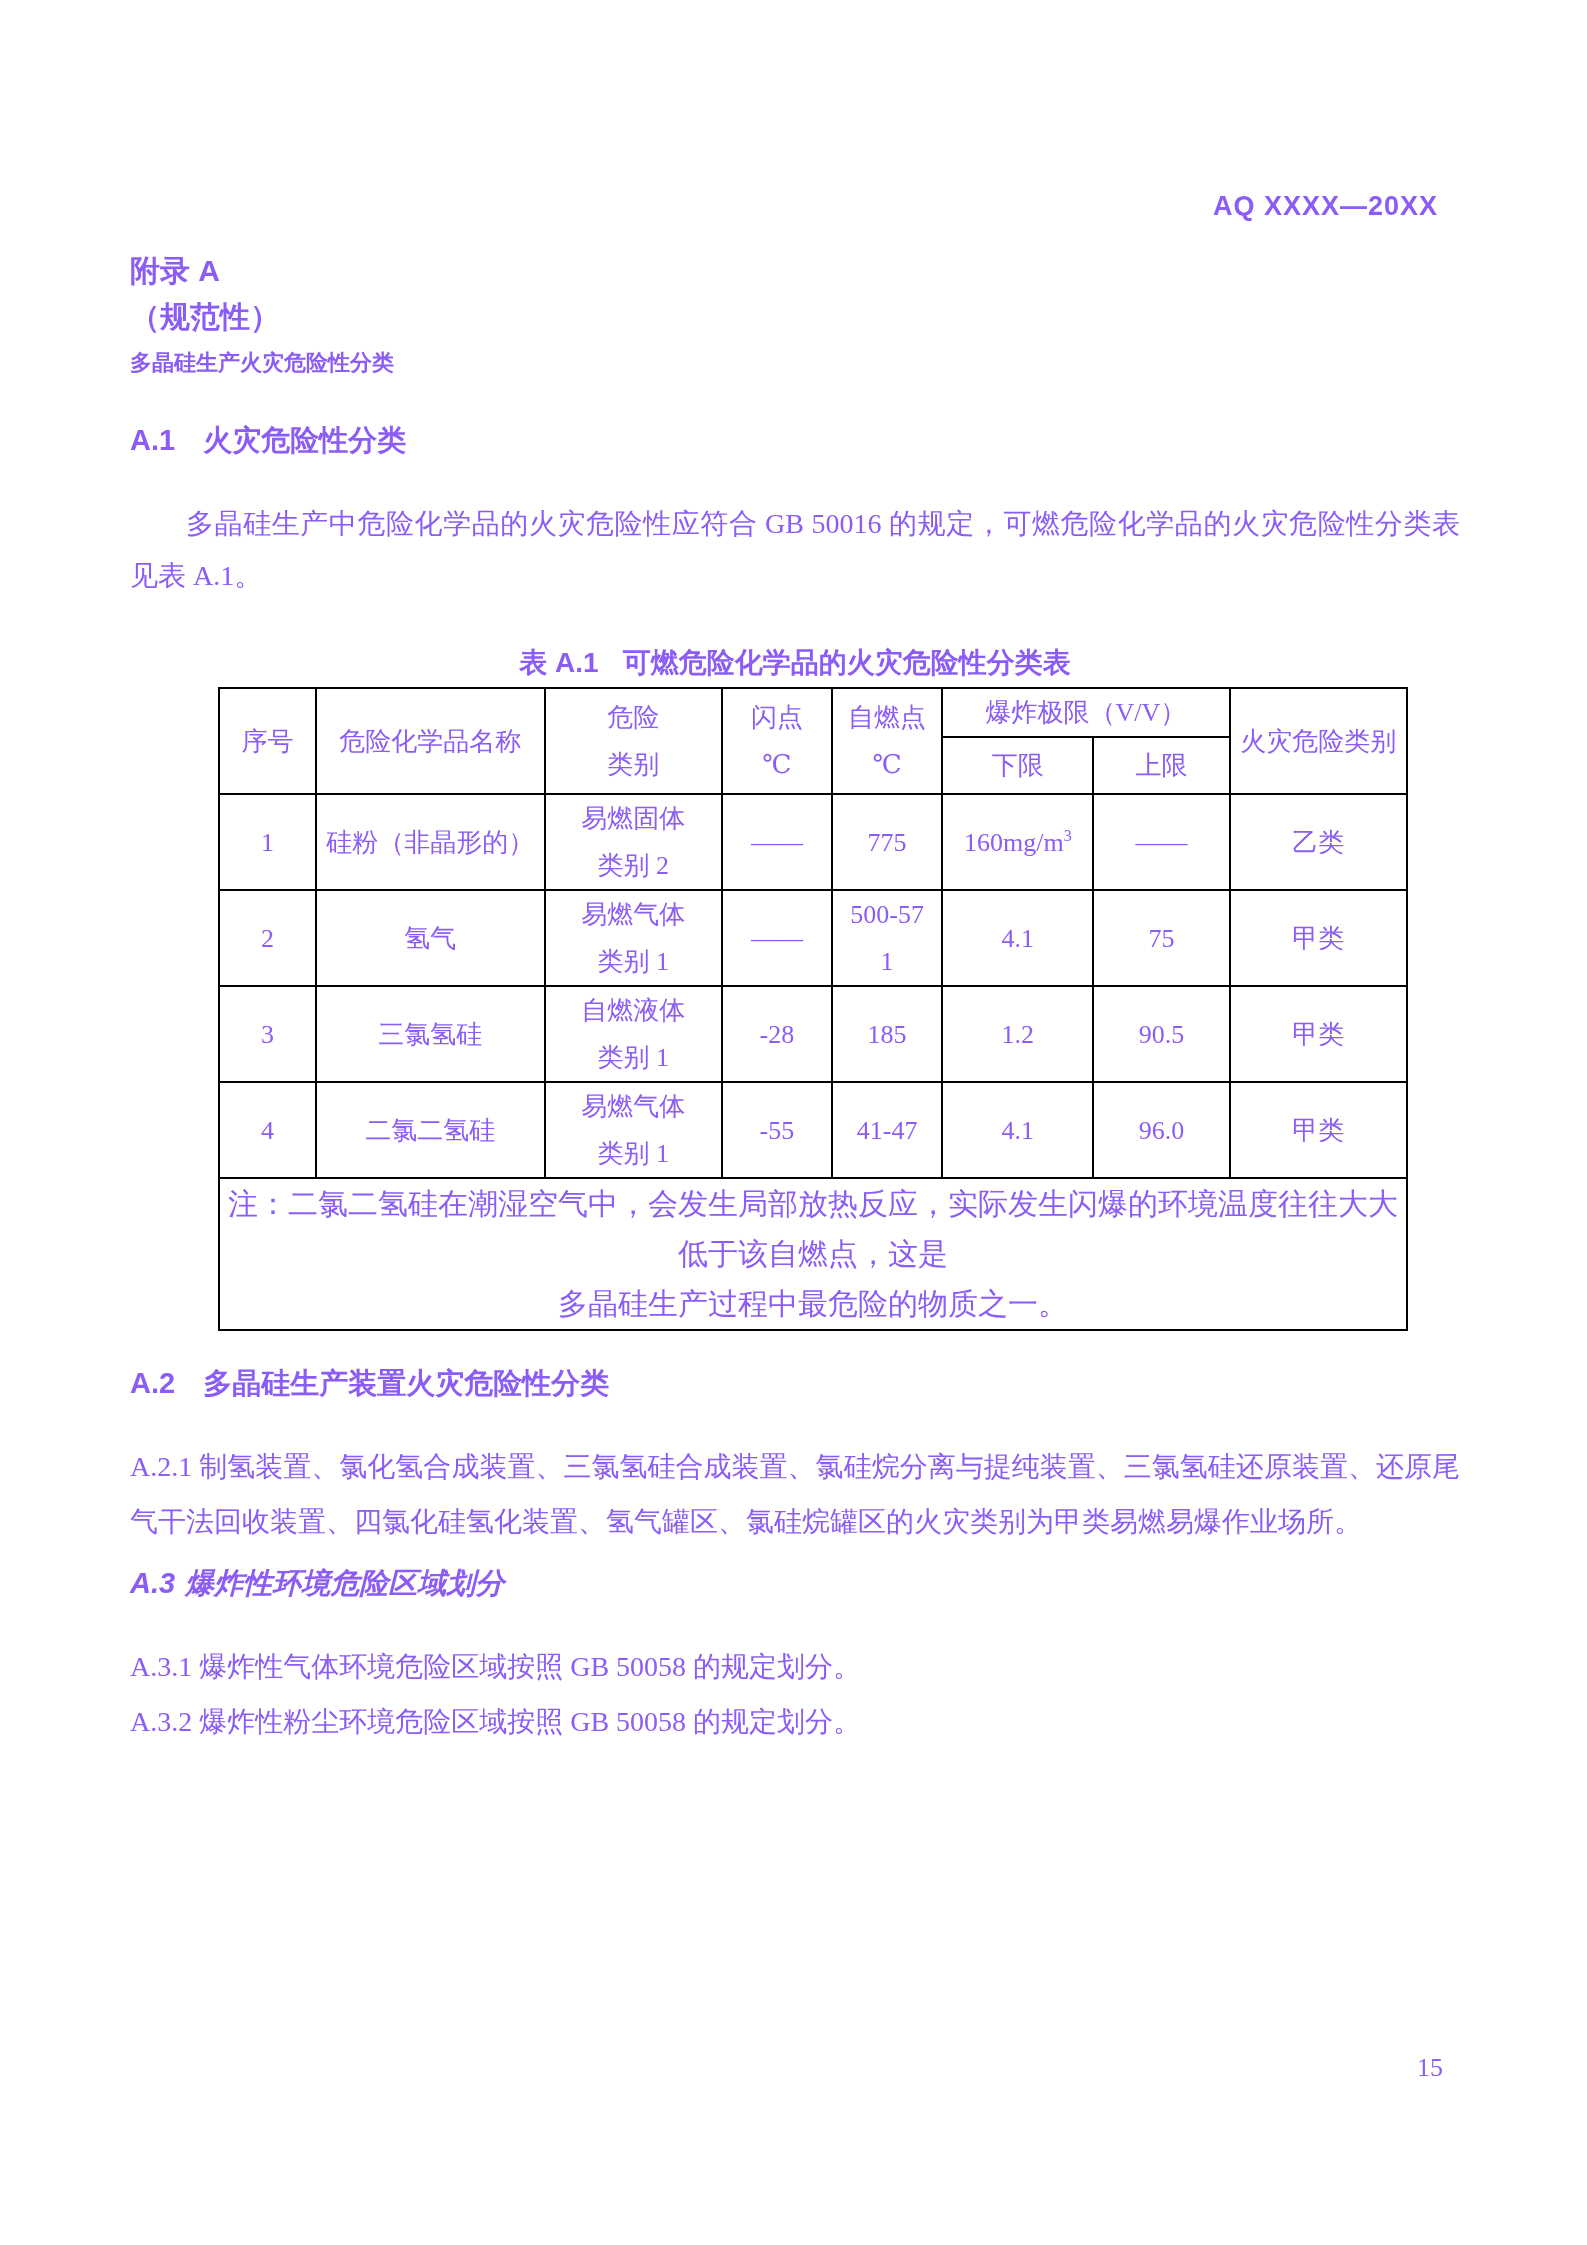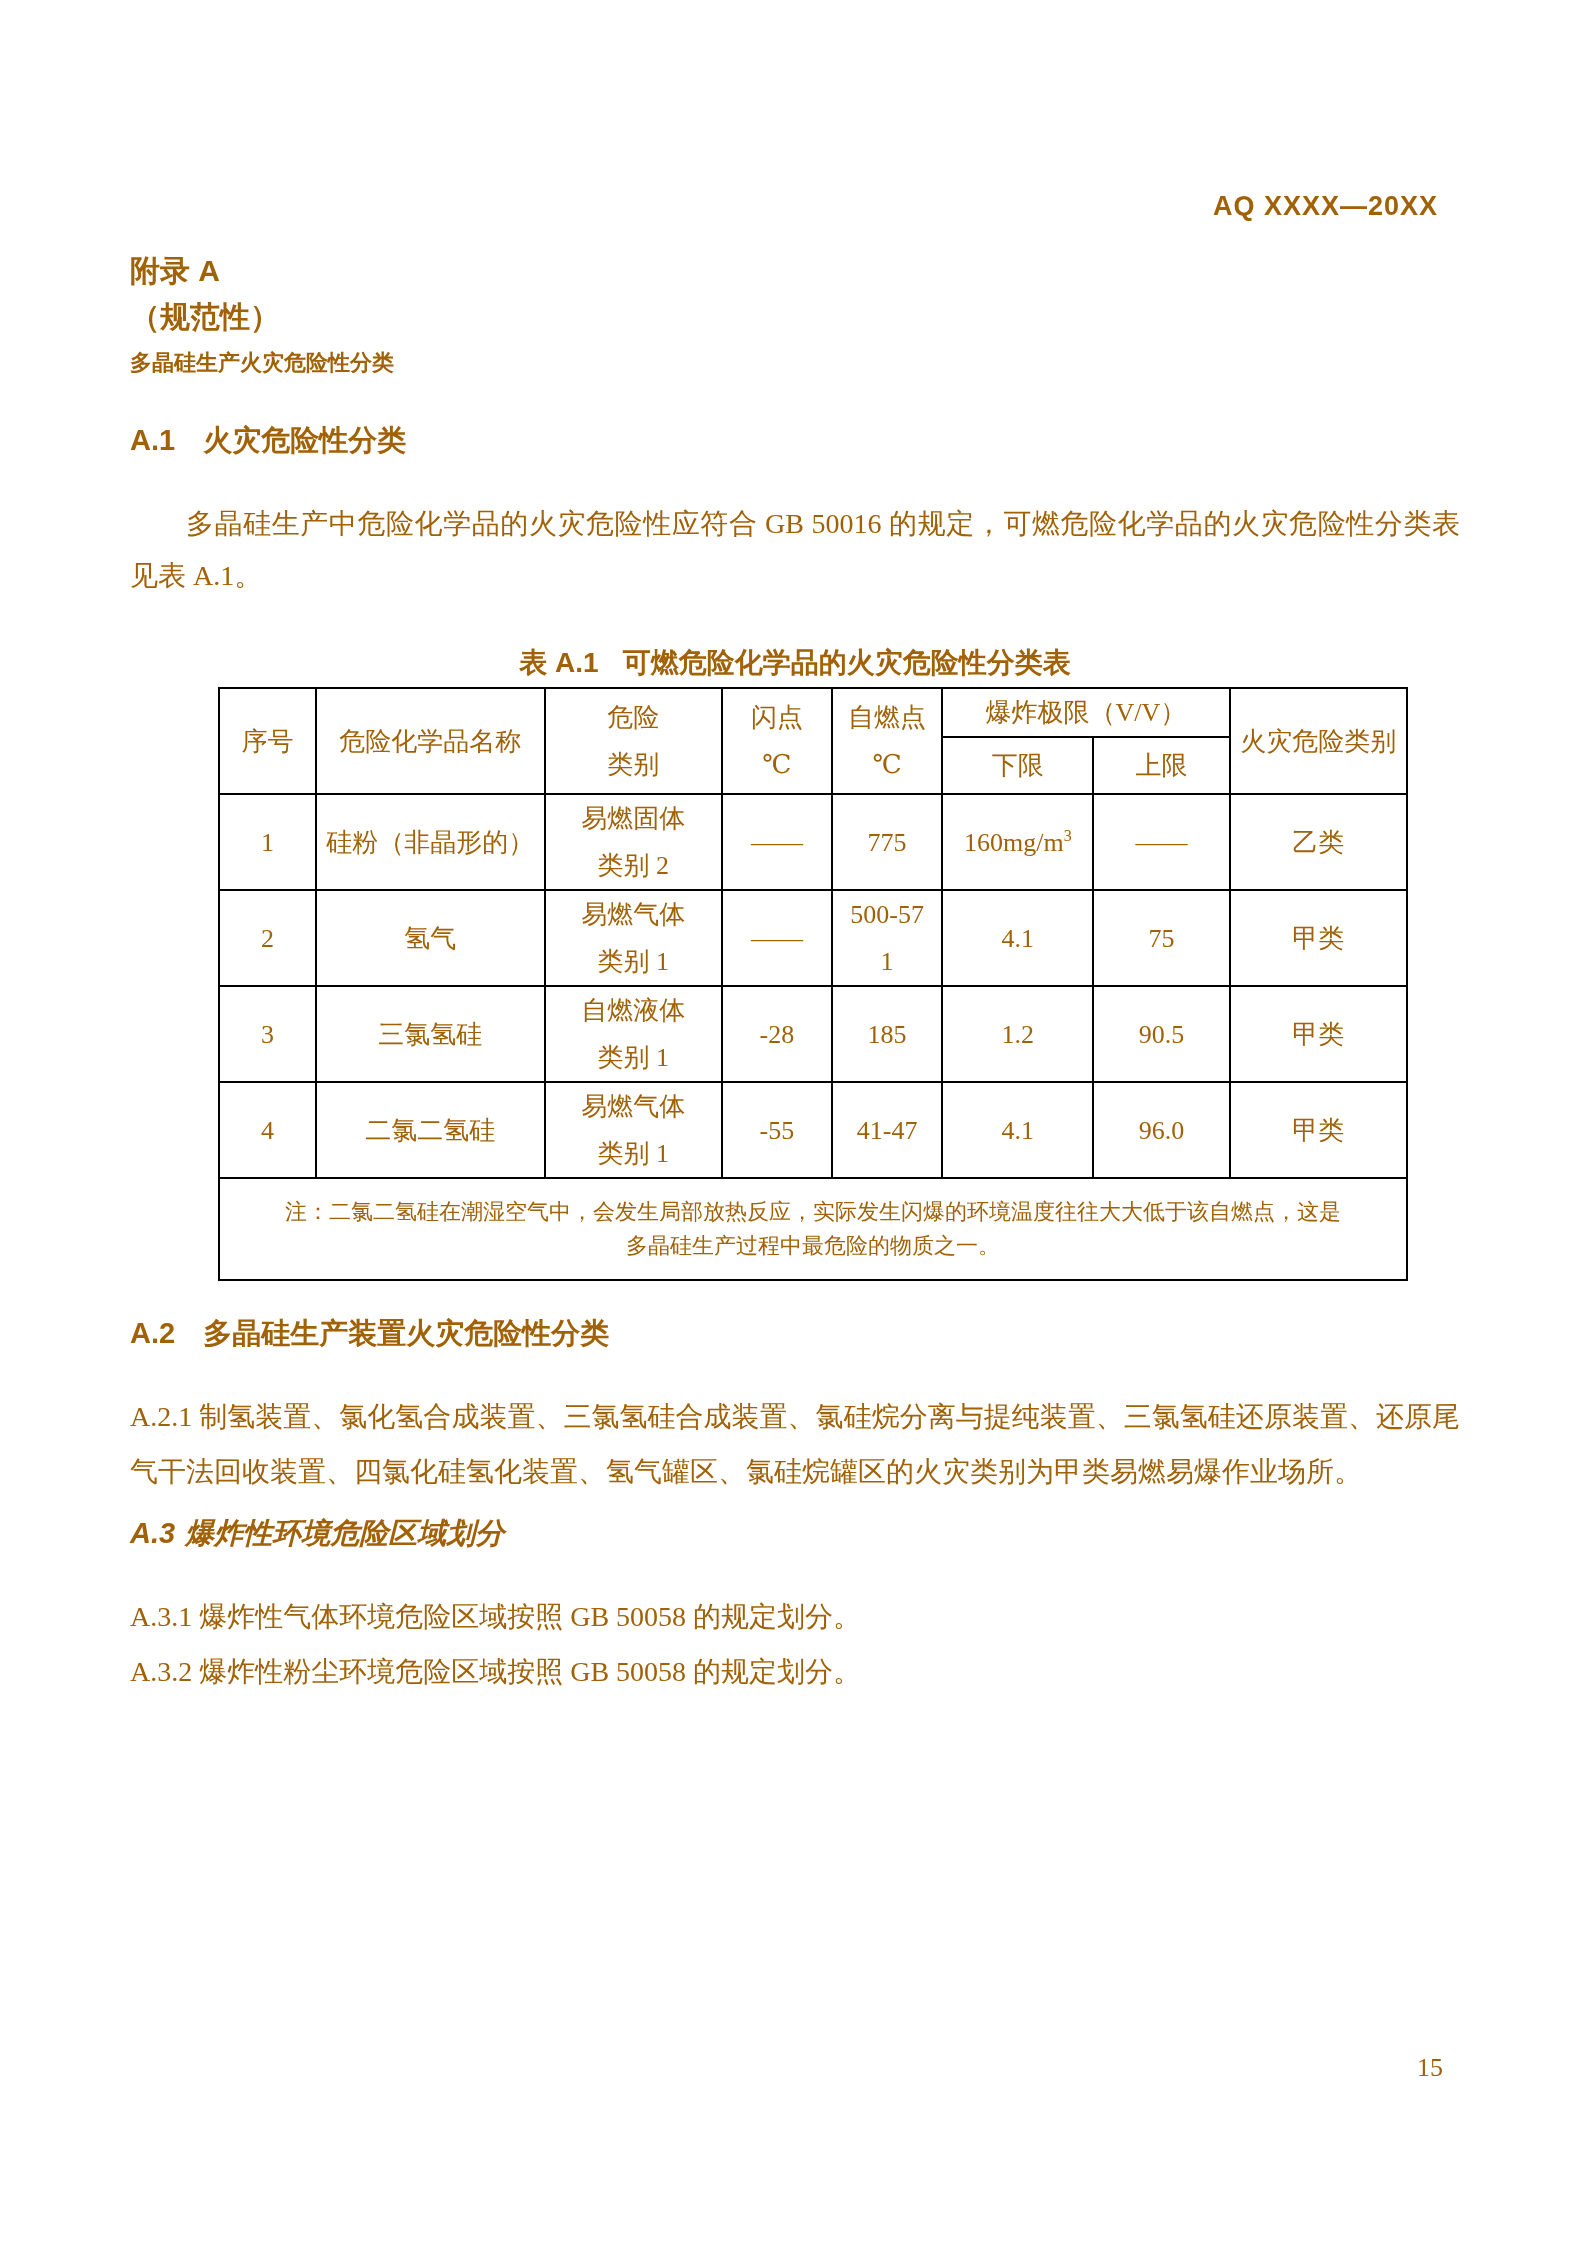--- a/index.html
+++ b/index.html
@@ -2,21 +2,21 @@
 <html lang="zh"><head>
 <meta charset="utf-8">
 <style>
   html,body{margin:0;padding:0;background:#ffffff;}
   .page{
     position:relative;
     width:1587px;height:2245px;
     background:#ffffff;
     box-sizing:border-box;
     padding:0 127px 0 130px;
-    color:#a16207;
+    color:#8b5cf6;
     font-family:"Liberation Serif","DejaVu Serif",serif;
     overflow:hidden;
   }
   .doc-header{
     margin-top:190px;
     text-align:right;
     font-family:"Liberation Sans","DejaVu Sans",sans-serif;
     font-weight:bold;
     font-size:27px;
     line-height:32px;
@@ -83,21 +83,21 @@
   tr.data-row{height:85px;}
   .cl{display:block;line-height:47px;}
   .cl:empty{display:none;}
   sup.u{font-size:16px;vertical-align:super;line-height:0;}
   sup.u:empty{display:none;}
   td.note-cell{
     text-align:left;
     padding:10px 16px 8px 16px;
     height:100px;
   }
-  .note-line{display:block;line-height:34px;font-size:22px;}
+  .note-line{display:block;line-height:50px;font-size:30px;}
   .page-number{
     position:absolute;
     top:2052px;
     right:144px;
     font-size:26px;
     line-height:32px;
   }
 </style>
 </head>
 <body>

